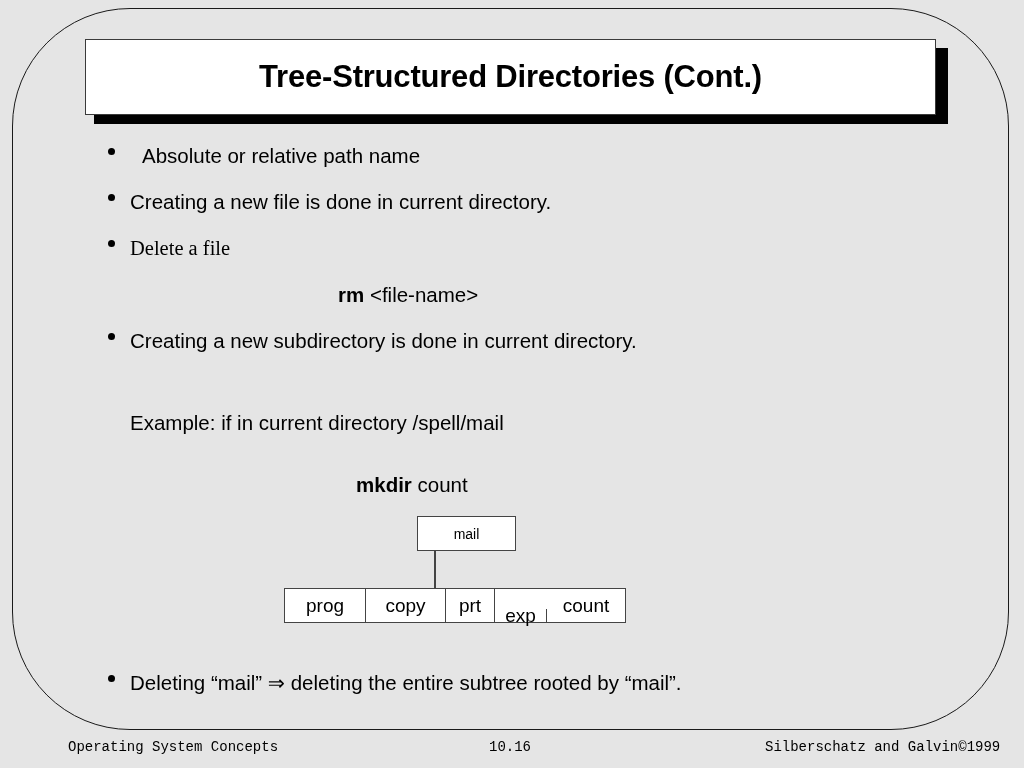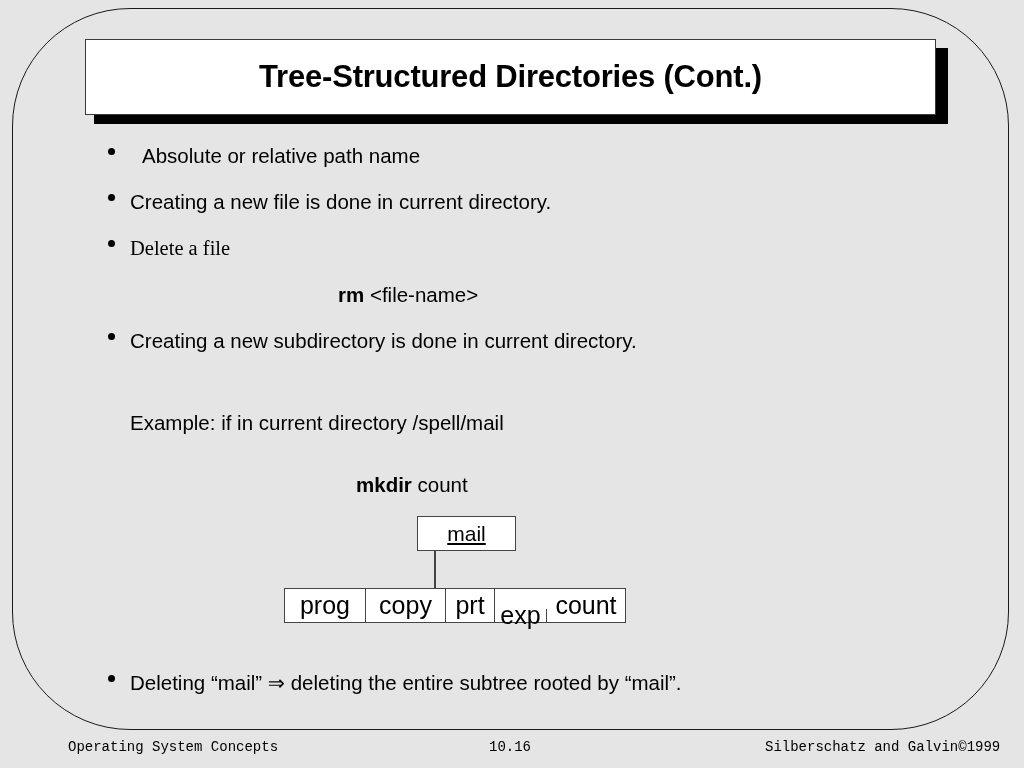--- a/index.html
+++ b/index.html
@@ -88,40 +88,39 @@
 
   
   .node {
     position: absolute;
     border: 1.5px solid #444;
     background: #ffffff;
     box-sizing: border-box;
     display: flex;
     align-items: center;
     justify-content: center;
-    font-size: 21px;
+    font-size: 14px;
     color: #000;
-    text-decoration: underline;
   }
   #child-row {
     position: absolute;
     left: 284px;
     top: 588px;
     height: 35px;
     border: 1.5px solid #444;
     box-sizing: border-box;
     display: flex;
     background: #ffffff;
   }
   #child-row .cell {
     border-right: 1.5px solid #444;
     display: flex;
     align-items: center;
     justify-content: center;
-    font-size: 25px;
+    font-size: 19px;
     box-sizing: border-box;
   }
   #child-row .cell:last-child {
     border-right: none;
   }
   #connector {
     position: absolute;
     left: 434px;
     top: 550px;
     width: 1.5px;

